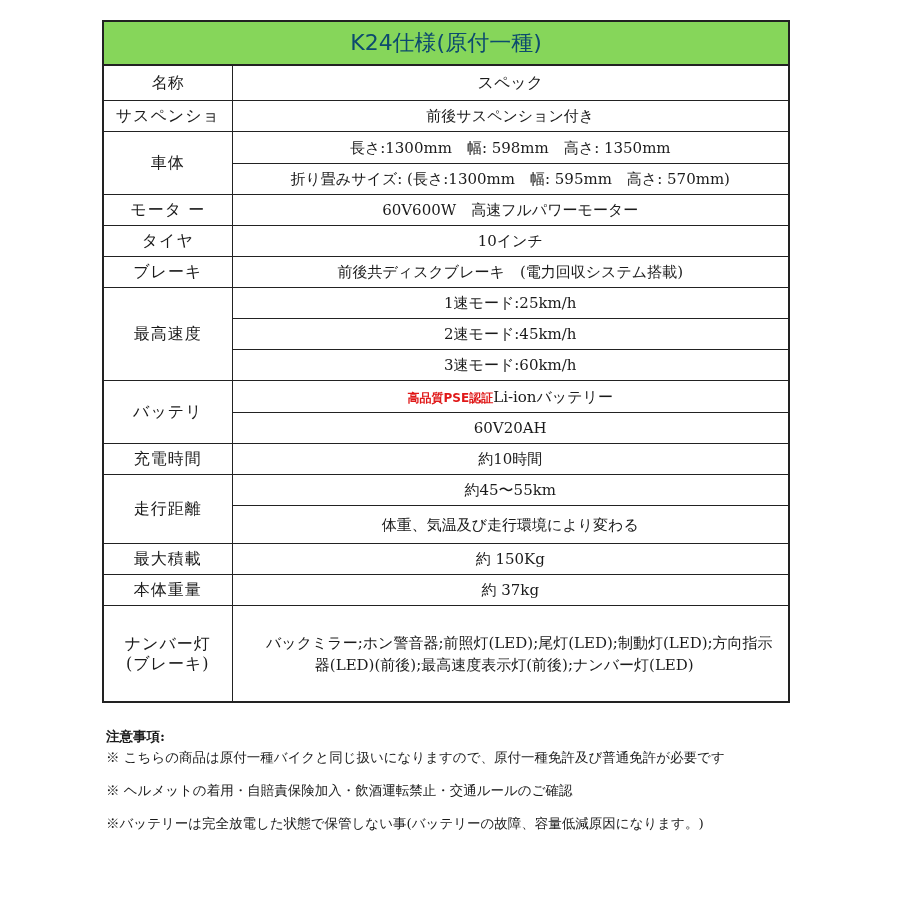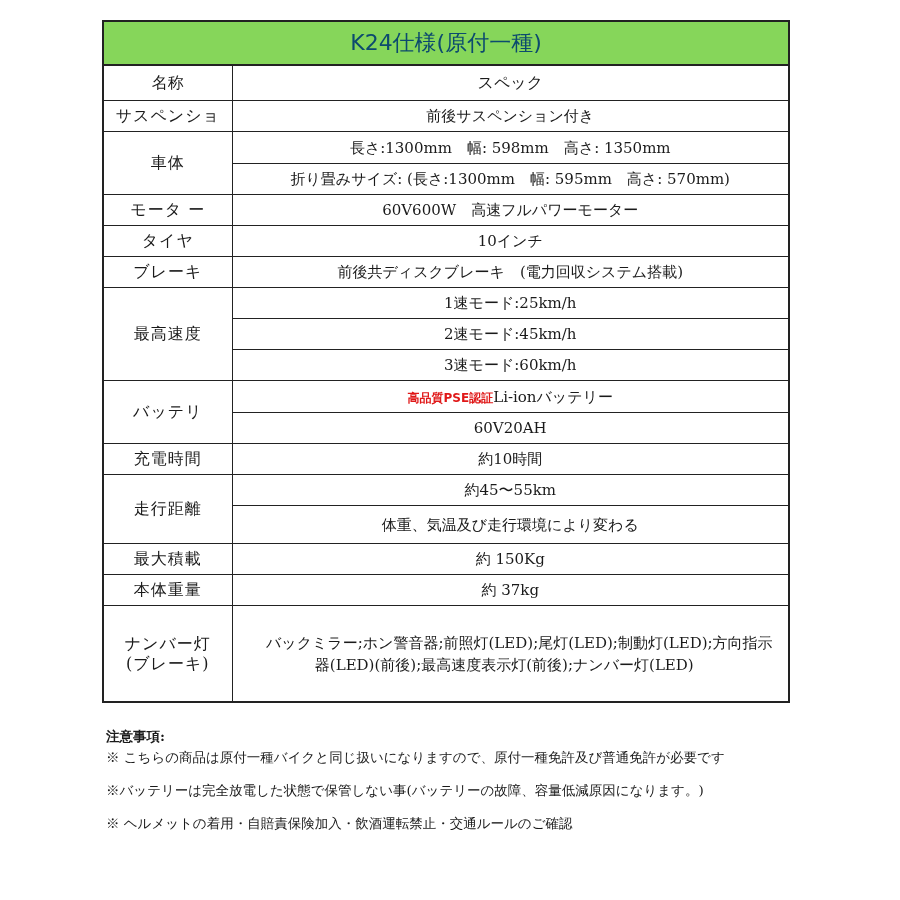--- a/index.html
+++ b/index.html
@@ -188,15 +188,15 @@
       <div>(ブレーキ)</div>
     </td>
     <td class="safety-spec wrap">バックミラー;ホン警音器;前照灯(LED);尾灯(LED);制動灯(LED);方向指示器(LED)(前後);最高速度表示灯(前後);ナンバー灯(LED)</td>
   </tr>
 </tbody>
   </table>
 
 <div class="notes">
   <div class="notes-title">注意事項:</div>
   <p>※ こちらの商品は原付一種バイクと同じ扱いになりますので、原付一種免許及び普通免許が必要です</p>
+  <p class="gap-top">※ ヘルメットの着用・自賠責保険加入・飲酒運転禁止・交通ルールのご確認</p>
   <p class="gap-top">※バッテリーは完全放電した状態で保管しない事(バッテリーの故障、容量低減原因になります。)</p>
-  <p class="gap-top">※ ヘルメットの着用・自賠責保険加入・飲酒運転禁止・交通ルールのご確認</p>
 </div>
 
 </body></html>

